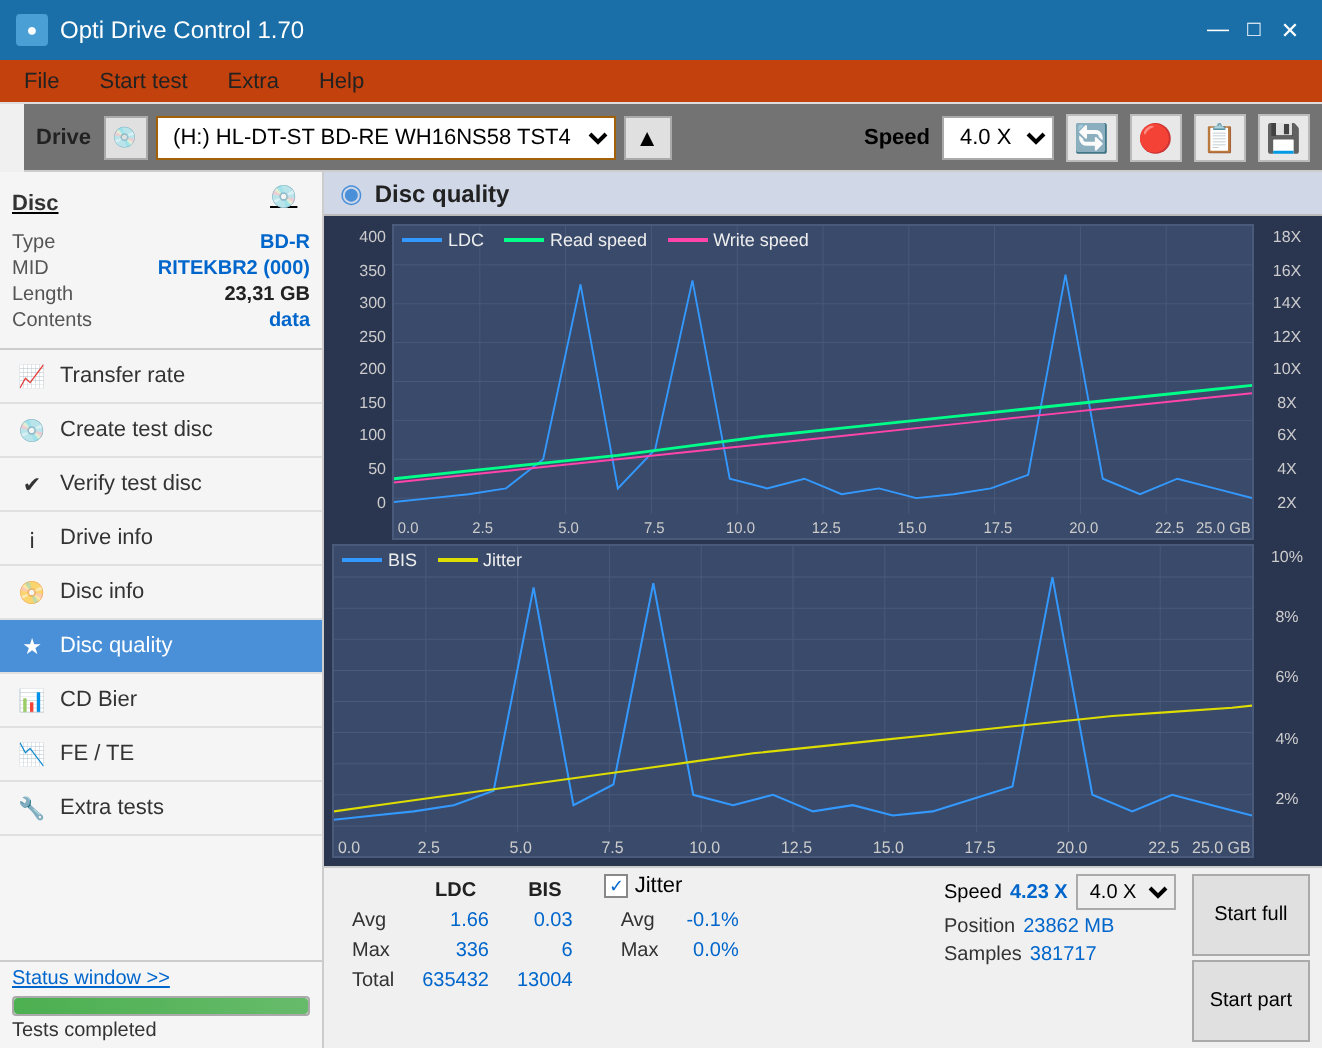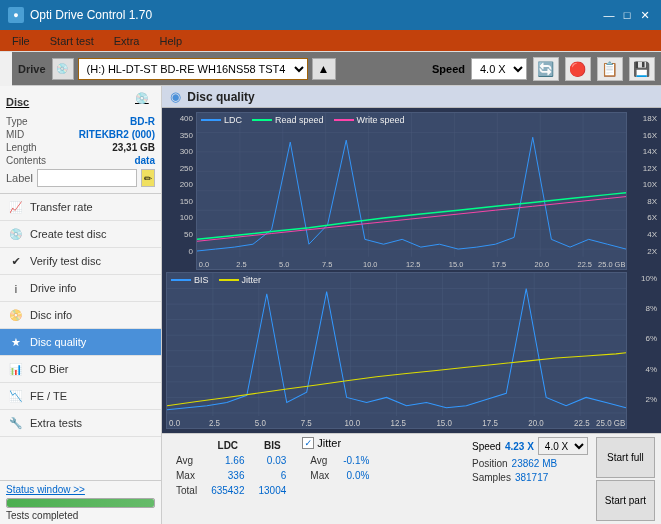--- a/index.html
+++ b/index.html
@@ -65,21 +65,21 @@
     .chart-header-icon { color: #4a90d9; font-size: 13px; }
     .chart-title { font-weight: bold; font-size: 12px; color: #222; }
 
     
     .charts-area { flex: 1; background: #2a3550; padding: 4px; display: flex; flex-direction: column; gap: 2px; }
     
     .chart-container { flex: 1; background: #2a3550; position: relative; display: flex; }
     
     .chart-y-axis { width: 30px; display: flex; flex-direction: column; justify-content: space-between; align-items: flex-end; padding: 2px 3px 14px 0; }
     .chart-y-label { font-size: 8px; color: #ccc; }
-    .chart-y-axis-right { width: 30px; display: flex; flex-direction: column; justify-content: space-between; align-items: flex-end; padding: 2px 0 14px 3px; }
+    .chart-y-axis-right { width: 30px; display: flex; flex-direction: column; justify-content: space-between; align-items: center; padding: 2px 0 14px 3px; }
     
     .chart-body { flex: 1; background: #3a4a6a; border: 1px solid #4a5a7a; position: relative; overflow: hidden; }
     
     .chart-legend { position: absolute; top: 2px; left: 4px; display: flex; gap: 10px; z-index: 10; }
     .legend-item { display: flex; align-items: center; gap: 3px; font-size: 9px; color: #eee; }
     .legend-color { width: 20px; height: 2px; }
 
     svg.chart-svg { position: absolute; top: 0; left: 0; width: 100%; height: 100%; }
 
     
@@ -159,25 +159,20 @@
         <span class="info-label">MID</span>
         <span class="info-value">RITEKBR2 (000)</span>
       </div>
       <div class="info-row">
         <span class="info-label">Length</span>
         <span class="info-value black">23,31 GB</span>
       </div>
       <div class="info-row">
         <span class="info-label">Contents</span>
         <span class="info-value">data</span>
-      </div>
-      <div class="label-row">
-        <span class="info-label">Label</span>
-        <input class="label-input" type="text" style="">
-        <div class="label-btn">✏</div>
       </div>
     </div>
 
     <div class="nav-items">
       <div class="nav-item">
         <span class="nav-icon">📈</span>
         <span>Transfer rate</span>
       </div>
       <div class="nav-item">
         <span class="nav-icon">💿</span>

